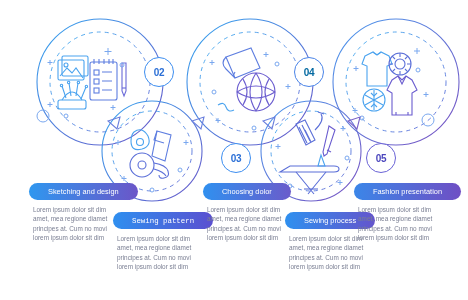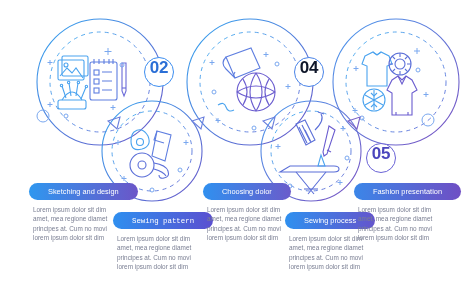--- a/index.html
+++ b/index.html
@@ -10,28 +10,28 @@
     overflow: hidden;
   }
   #canvas { position: relative; width: 468px; height: 300px; }
   svg.art { position: absolute; left: 0; top: 0; width: 468px; height: 300px; }
 
   .badge {
     position: absolute;
     width: 30px; height: 30px;
     border-radius: 50%;
     border: 1.6px solid #3d8ef0;
-    display: flex; align-items: flex-start; justify-content: center;
-    font-size: 17px; font-weight: bold;
+    display: flex; align-items: center; justify-content: center;
+    font-size: 10px; font-weight: bold;
     color: #2b6fd6;
     letter-spacing: -0.2px;
     background: #fff;
   }
   .badge.b5 { border-color: #6a63d6; color: #4b46bd; }
-  .badge.b4 { border-color: #4a84e8; color: #0f172a; }
+  .badge.b4 { border-color: #4a84e8; color: #0369a1; }
 
   .pill {
     position: absolute;
     height: 17px;
     border-radius: 9px;
     display: flex; align-items: center; justify-content: center;
     color: #fff;
     font-size: 7.4px;
     white-space: nowrap;
     padding: 0 19px;
@@ -255,20 +255,23 @@
       </g>
       <g stroke="#7a63c8" stroke-width="1.1">
         <path d="M348 121 l12 -4 l-3 12 z"></path>
       </g>
     </g>
   </svg>
 
   <div class="badge b2" style="left:144px; top:57px;">
     <span>02</span>
   </div>
+  <div class="badge b3" style="left:221px; top:143px;">
+    <span>03</span>
+  </div>
   <div class="badge b4" style="left:294px; top:57px;">
     <span>04</span>
   </div>
   <div class="badge b5" style="left:366px; top:143px;">
     <span>05</span>
   </div>
 
   <div class="pill p1" style="left:29px; top:183px;">
     <span>Sketching and design</span>
   </div>

